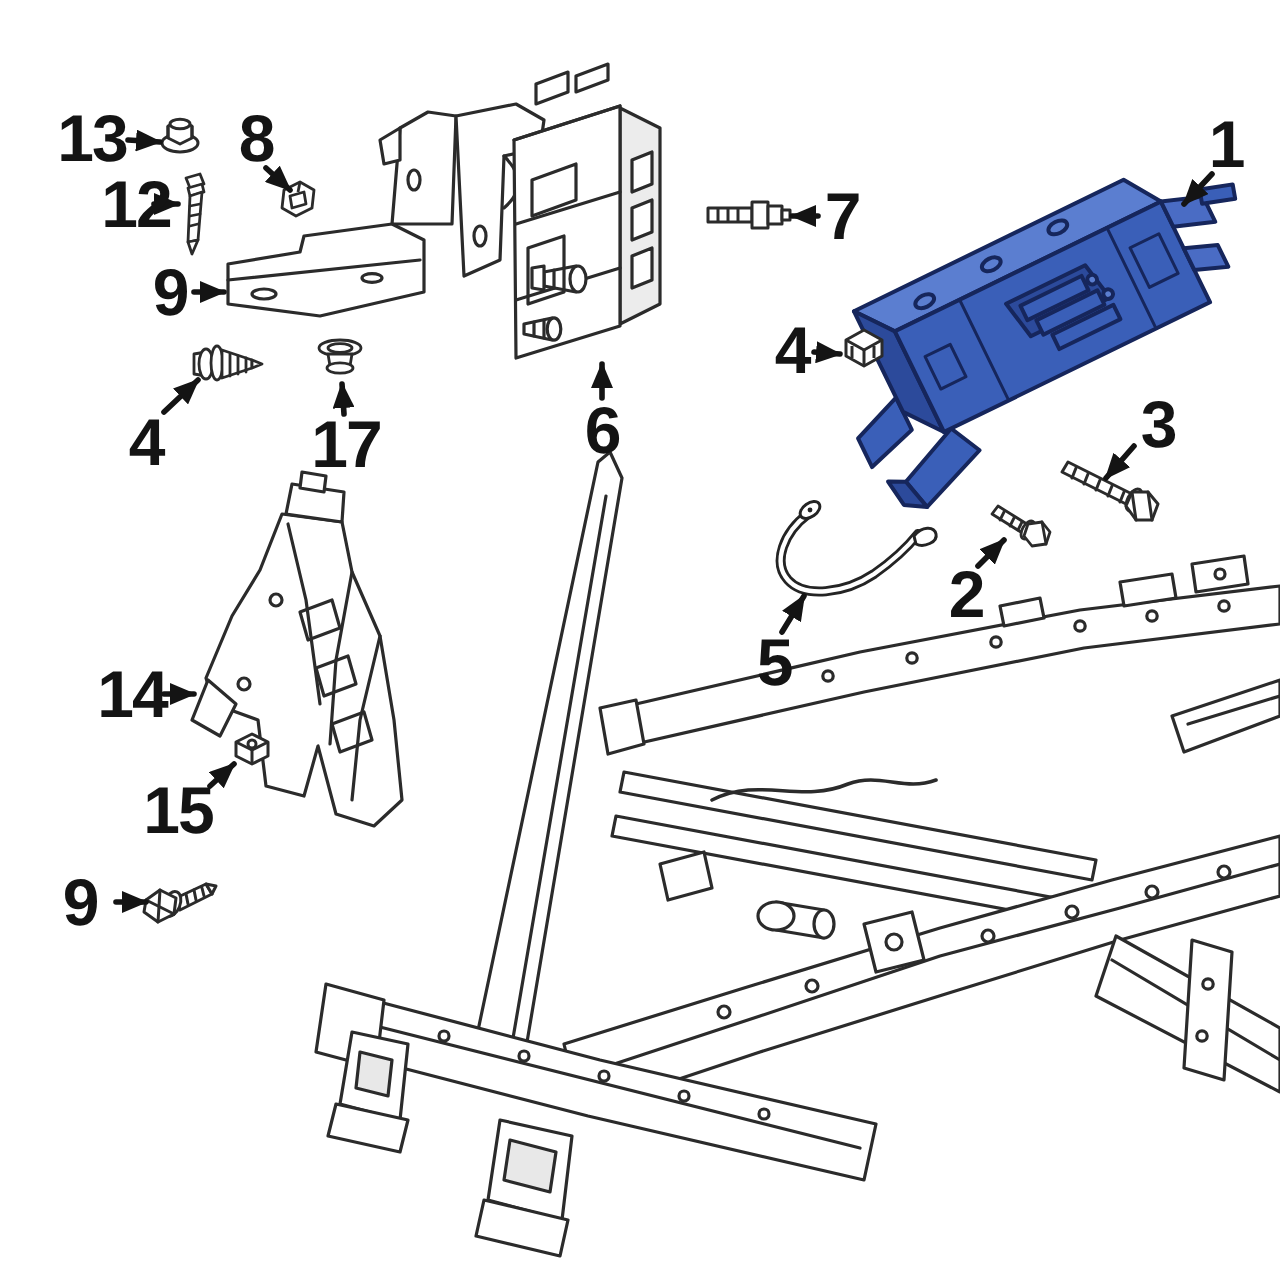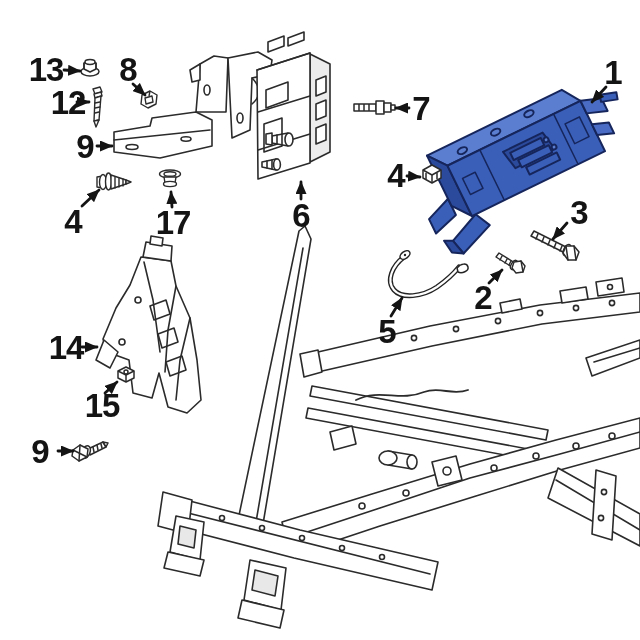--- a/index.html
+++ b/index.html
@@ -330,16 +330,16 @@
   <div class="callout" style="left:387px;top:331px">5</div>
   <div class="callout" style="left:301px;top:215px">6</div>
   <div class="callout" style="left:421px;top:108px">7</div>
   <div class="callout" style="left:128px;top:69px">8</div>
   <div class="callout" style="left:85px;top:146px">9</div>
   <div class="callout" style="left:73px;top:221px">4</div>
   <div class="callout" style="left:173px;top:222px">17</div>
   <div class="callout" style="left:68px;top:102px">12</div>
   <div class="callout" style="left:46px;top:69px">13</div>
   <div class="callout" style="left:66px;top:347px">14</div>
-  <div class="callout" style="left:102px;top:405px">15</div>
+  <div class="callout" style="left:89px;top:405px">15</div>
   <div class="callout" style="left:40px;top:451px">9</div>
 
 </div>
 
 </body></html>

